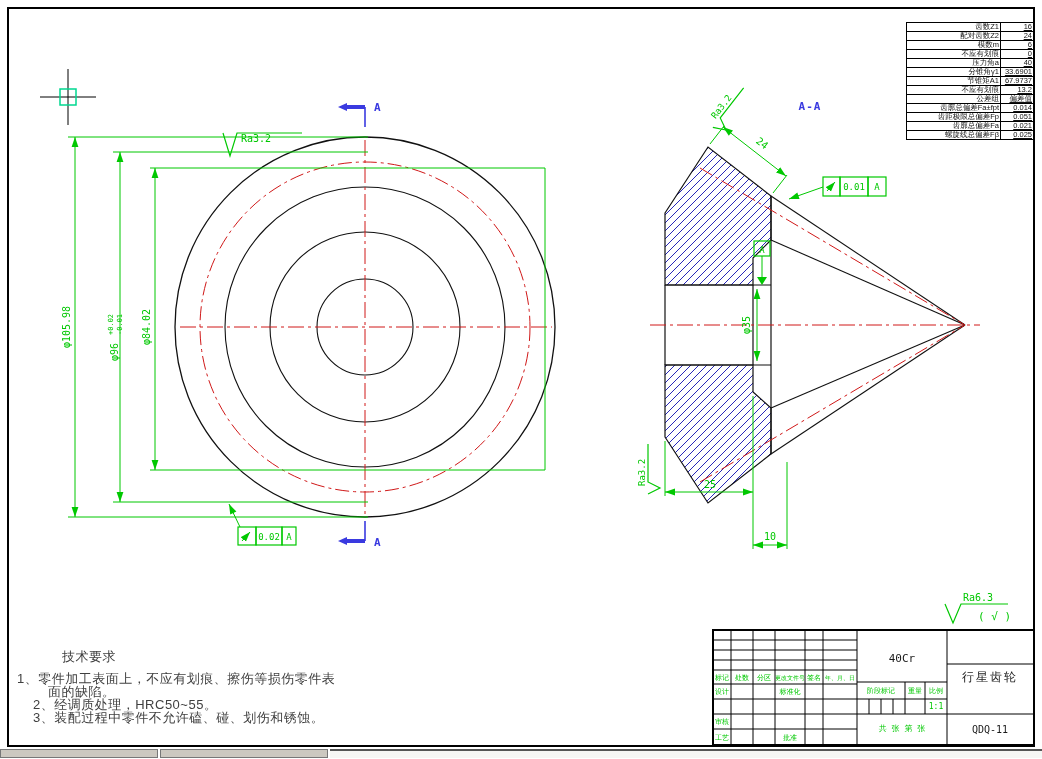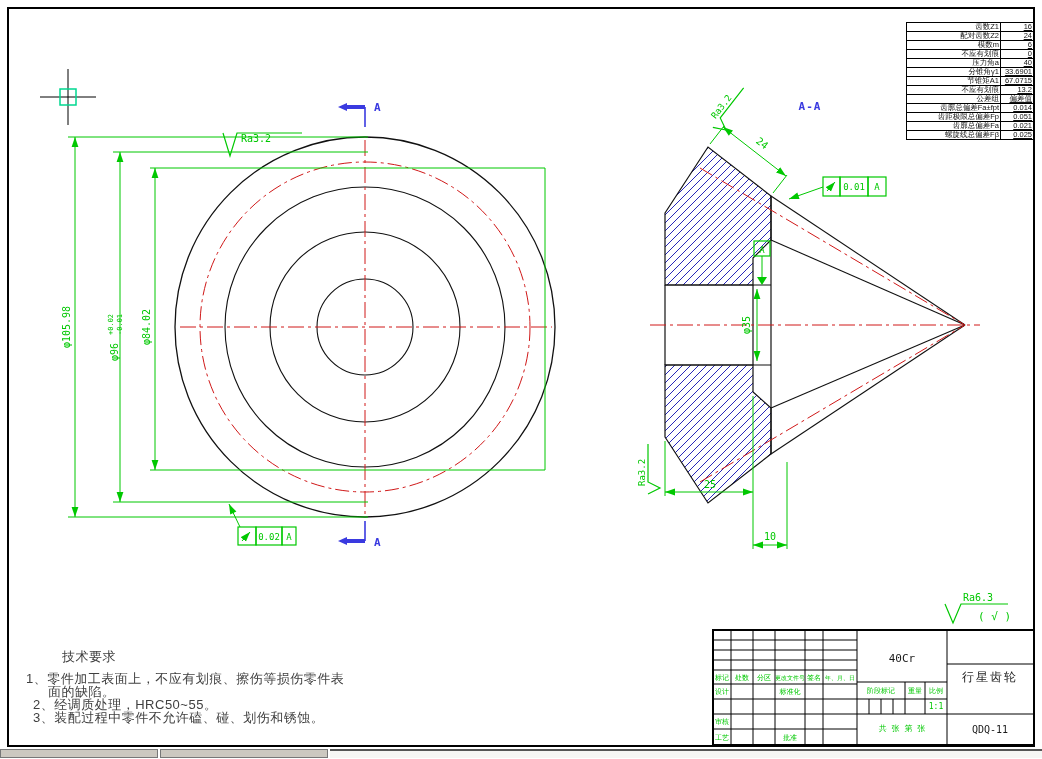--- a/index.html
+++ b/index.html
@@ -276,21 +276,21 @@
     <tr>
           <td>压力角a</td>
           <td class="v">40</td>
         </tr>
     <tr>
           <td>分锥角γ1</td>
           <td class="v">33.6901</td>
         </tr>
     <tr>
           <td>节锥矩A1</td>
-          <td class="v">67.0715</td>
+          <td class="v">67.9737</td>
         </tr>
     <tr>
           <td>不应有划痕</td>
           <td class="v">13.2</td>
         </tr>
     <tr>
           <td>公差组</td>
           <td class="v">偏差值</td>
         </tr>
     <tr>
@@ -307,21 +307,21 @@
         </tr>
     <tr>
           <td>螺旋线总偏差Fβ</td>
           <td class="v">0.025</td>
         </tr>
   </tbody>
 </table>
 
 <div>
   <div class="tr-text" style="left:62px;top:648px;">技术要求</div>
-  <div class="tr-text" style="left:26px;top:670px;">1、零件加工表面上，不应有划痕、擦伤等损伤零件表</div>
+  <div class="tr-text" style="left:17px;top:670px;">1、零件加工表面上，不应有划痕、擦伤等损伤零件表</div>
   <div class="tr-text" style="left:48px;top:683px;">面的缺陷。</div>
   <div class="tr-text" style="left:33px;top:696px;">2、经调质处理，HRC50~55。</div>
   <div class="tr-text" style="left:33px;top:709px;">3、装配过程中零件不允许磕、碰、划伤和锈蚀。</div>
 </div>
 
 <div id="bbar">
   <div class="seg" style="left:0;width:158px;"></div>
   <div class="seg" style="left:160px;width:168px;"></div>
   <div class="long" style="left:330px;width:712px;"></div>
 </div>

